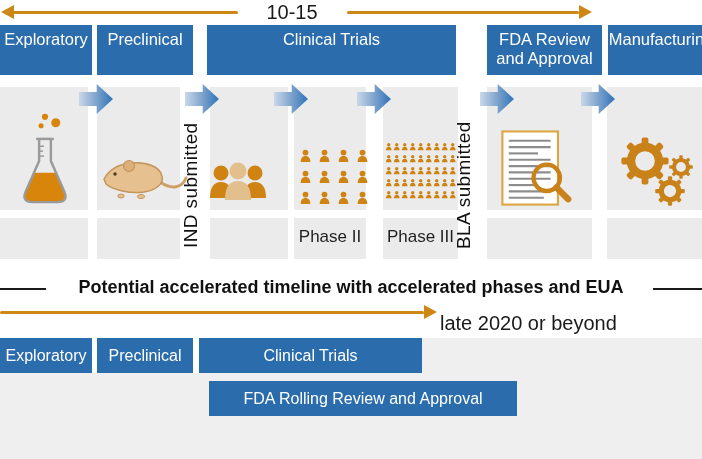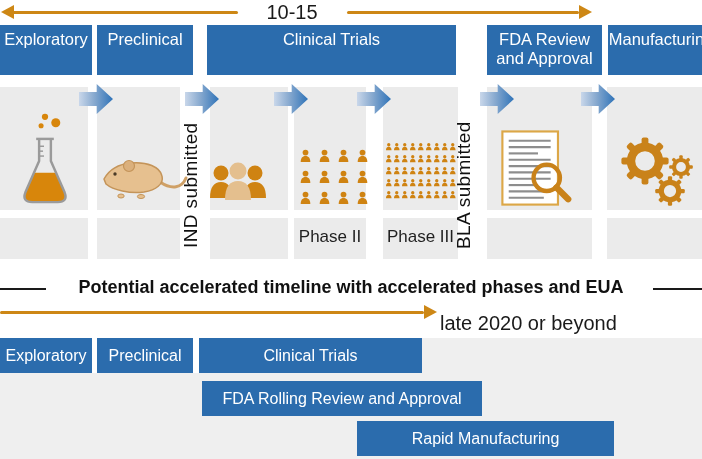--- a/index.html
+++ b/index.html
@@ -372,17 +372,16 @@
   <div class="accel-label" style="left:440px; top:300px;margin-top:12px;">late 2020 or beyond</div>
 
   <div class="bottom-bg"></div>
 
   <div class="astage" style="left:0;     top:338px; width:92px;">Exploratory</div>
   <div class="gapstrip" style="left:92px;  width:5px;"></div>
   <div class="astage" style="left:97px;  top:338px; width:96px;">Preclinical</div>
   <div class="gapstrip" style="left:193px; width:6px;"></div>
   <div class="astage" style="left:199px; top:338px; width:223px;">Clinical Trials</div>
 
-  <div class="astage" style="left:202px; top:381px; width:280px;text-align:center;">FDA Rolling Review and Approval</div>
-
-  <div class="astage" style="left:357px; top:421px; width:257px;">Rapid Manufacturing</div>
+  <div class="astage" style="left:209px; top:381px; width:308px;text-align:center;">FDA Rolling Review and Approval</div>
+
 
 </div>
 
 </body></html>

